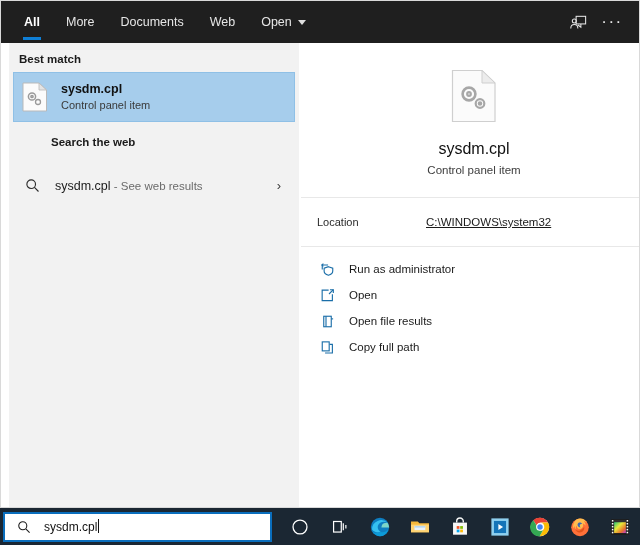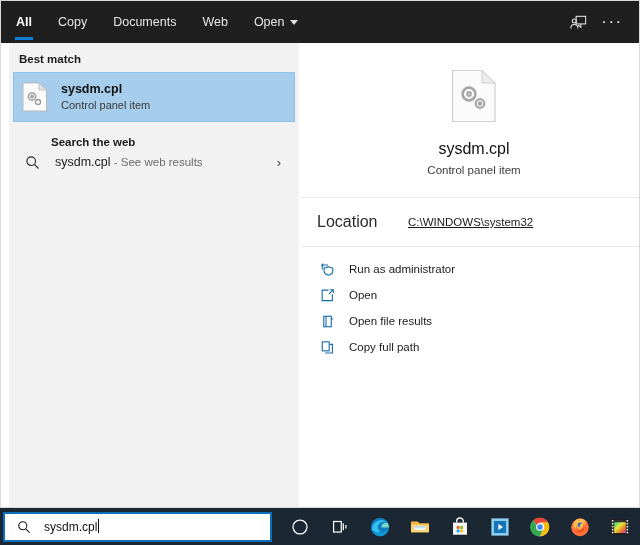--- a/index.html
+++ b/index.html
@@ -35,21 +35,21 @@
     height: 42px;
     background: #1f1f1f;
     display: flex;
     align-items: center;
     box-sizing: border-box;
   }
   #filter-tabs {
     display: flex;
     align-items: flex-end;
     height: 42px;
-    padding-left: 2px;
+    padding-left: 10px;
   }
   .filter-tab {
     position: relative;
     height: 42px;
     display: flex;
     align-items: center;
     padding: 0 13px;
     color: #e6e6e6;
     font-size: 12.5px;
     cursor: default;
@@ -144,21 +144,21 @@
   #best-match-subtitle {
     font-size: 11px;
     color: #3a3a3a;
     line-height: 15px;
     margin-top: 1px;
   }
   #web-search-row {
     margin: 0 4px;
     height: 38px;
     display: flex;
-    align-items: flex-start;
+    align-items: flex-end;
     padding-left: 8px;
     cursor: default;
   }
   .mag-icon-sm { width: 22px; flex: 0 0 auto; margin-right: 12px; display:flex; align-items:center; justify-content:center;}
   #web-row-text { font-size: 12.5px; color: #1b1b1b; }
   #web-row-text .muted { color: #6b6b6b; font-size: 11.5px; }
   #web-row-chevron {
     margin-left: auto;
     margin-right: 14px;
     color: #3c3c3c;
@@ -199,30 +199,31 @@
     margin: 0 2px;
   }
   #location-block {
     height: 48px;
     display: flex;
     align-items: center;
     padding-left: 18px;
     box-sizing: border-box;
   }
   #location-label {
-    font-size: 16px;
+    font-size: 11px;
     color: #2b2b2b;
     width: 91px;
     flex: 0 0 auto;
   }
   #location-value {
     font-size: 11.5px;
     color: #1a1a1a;
     text-decoration: underline;
     cursor: default;
+    margin-left: 18px;
   }
   #actions-list { padding-top: 9px; }
   .action-row {
     height: 26px;
     display: flex;
     align-items: center;
     padding-left: 18px;
     cursor: default;
   }
   .action-icon {
@@ -286,21 +287,21 @@
 
 <div id="search-window">
 
   <div id="header-bar">
     <div id="filter-tabs">
 
       <div class="filter-tab active">
         <span>All</span>
       </div>
       <div class="filter-tab">
-        <span>Copy</span>
+        <span>More</span>
       </div>
       <div class="filter-tab">
         <span>Documents</span>
       </div>
       <div class="filter-tab">
         <span>Web</span>
       </div>
       <div class="filter-tab">
         <span>Open</span>
         <span class="caret-dn"></span>

